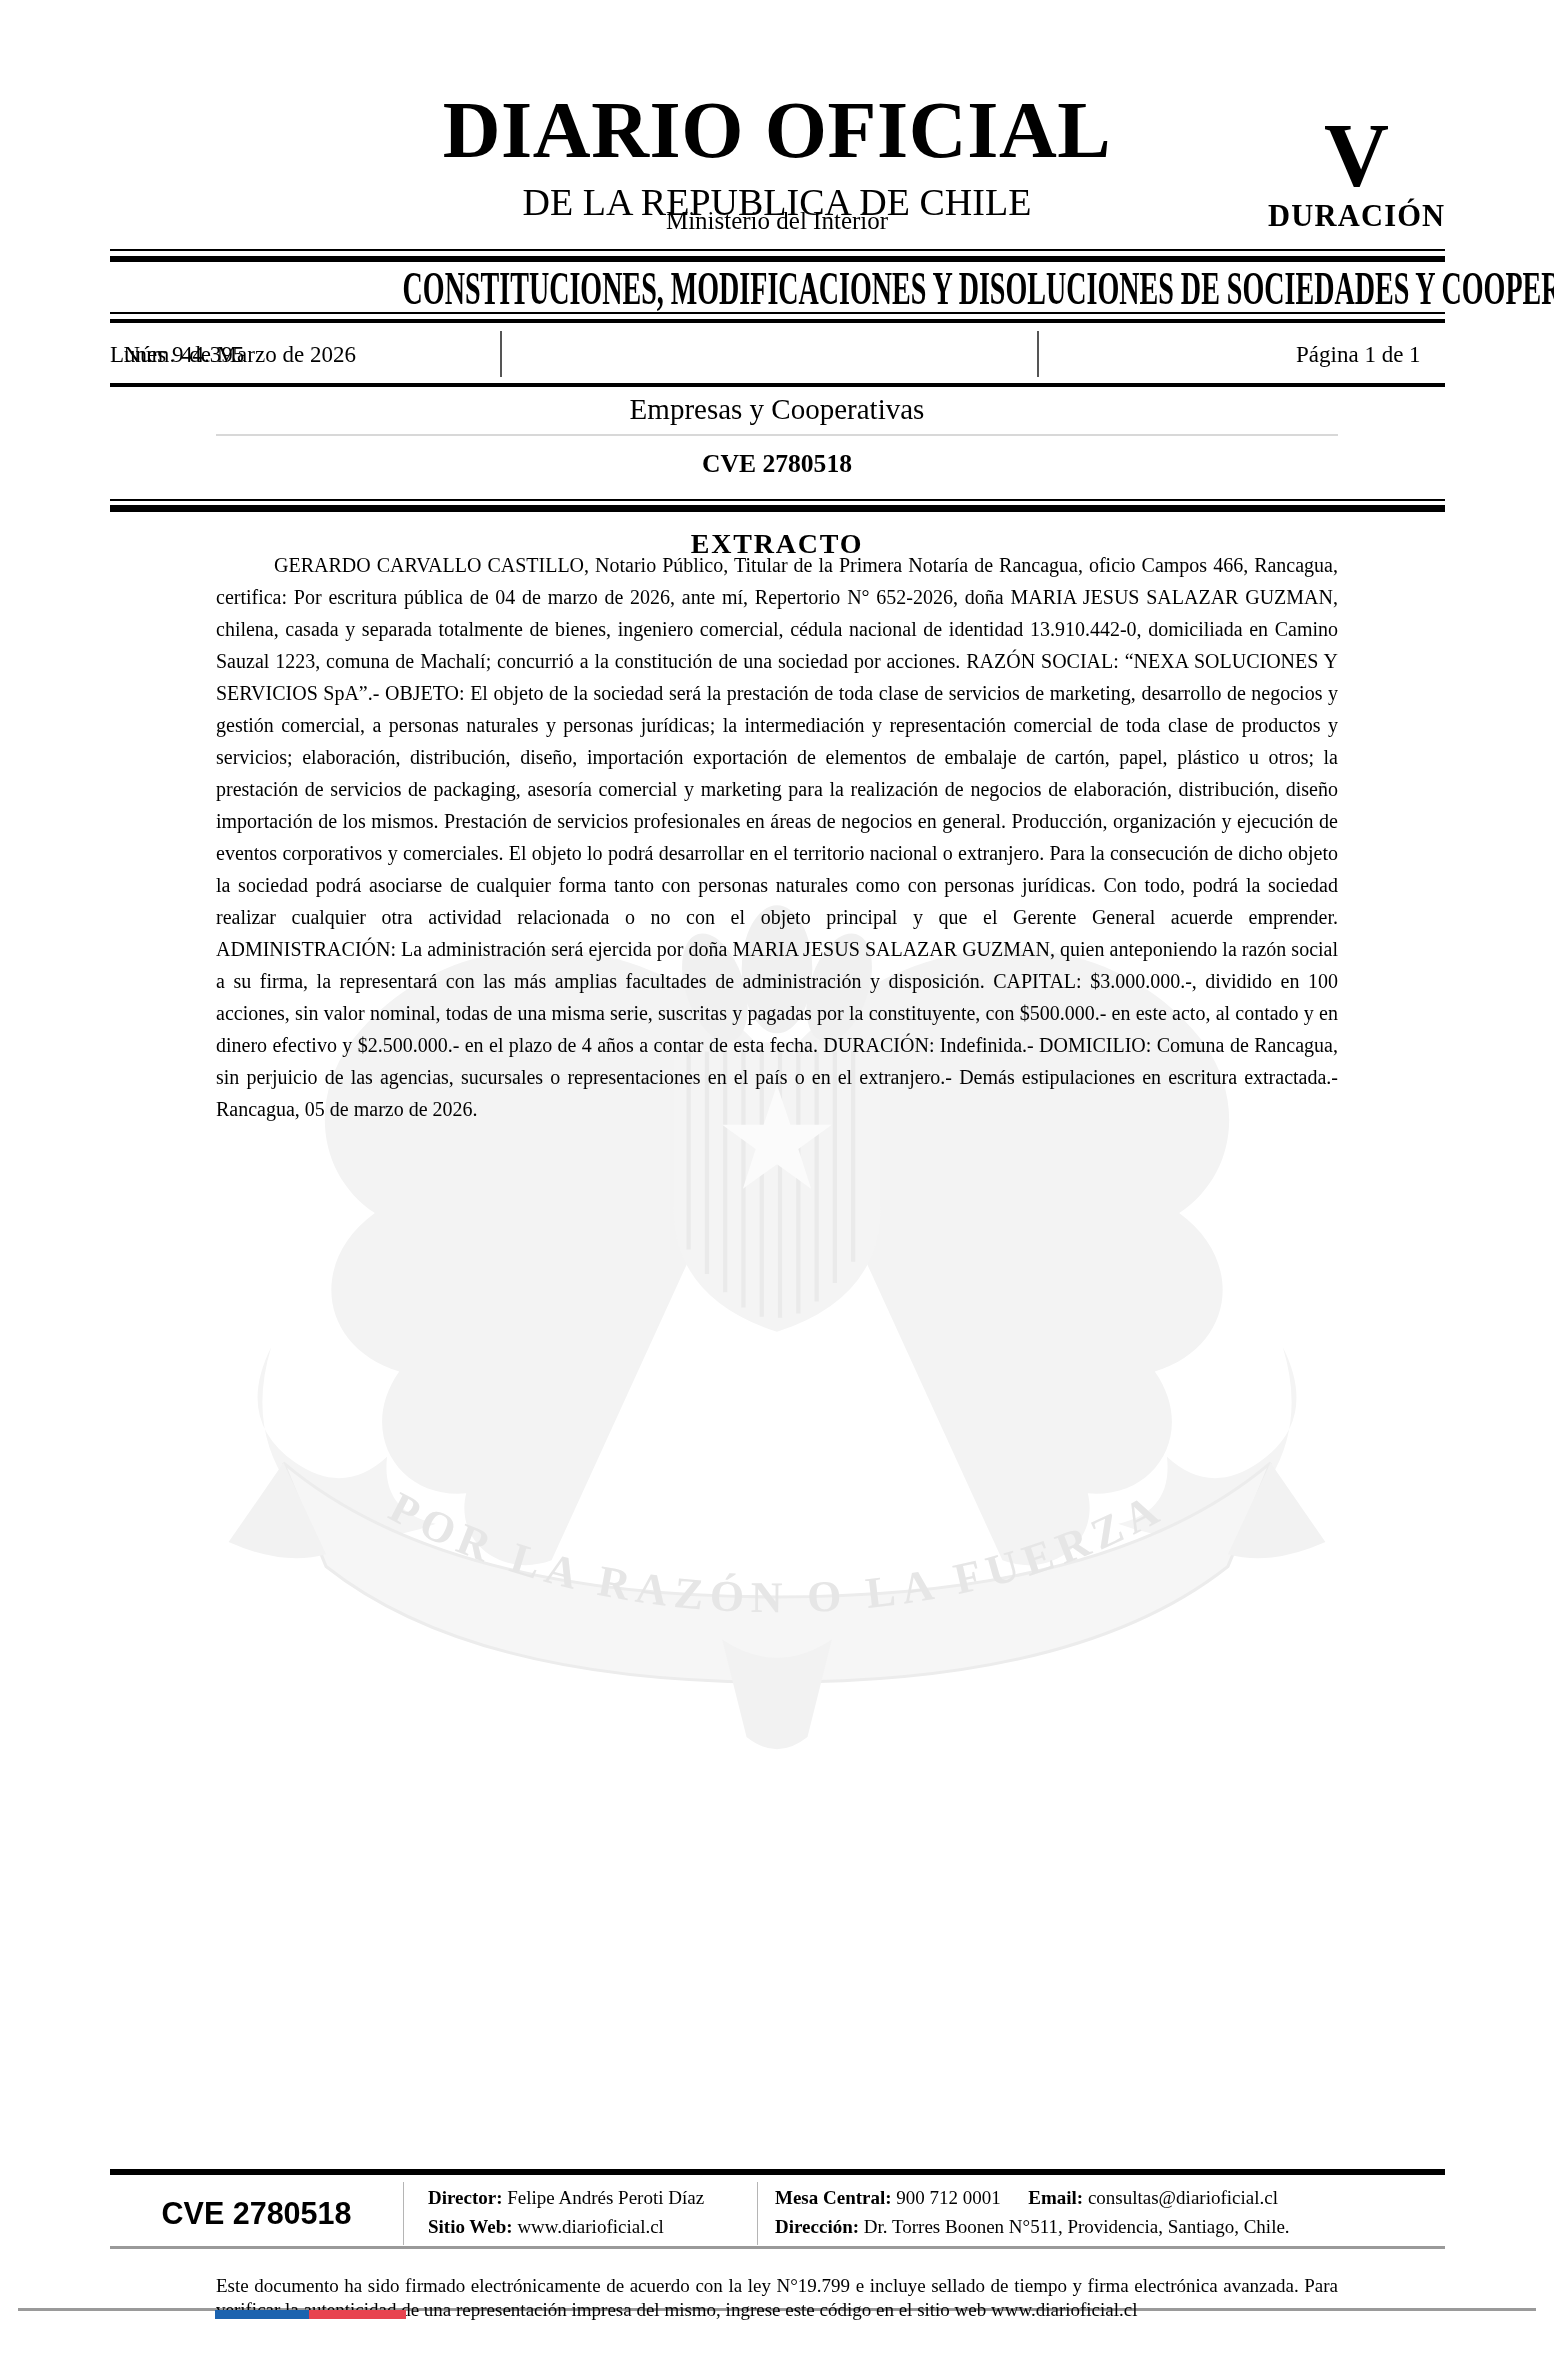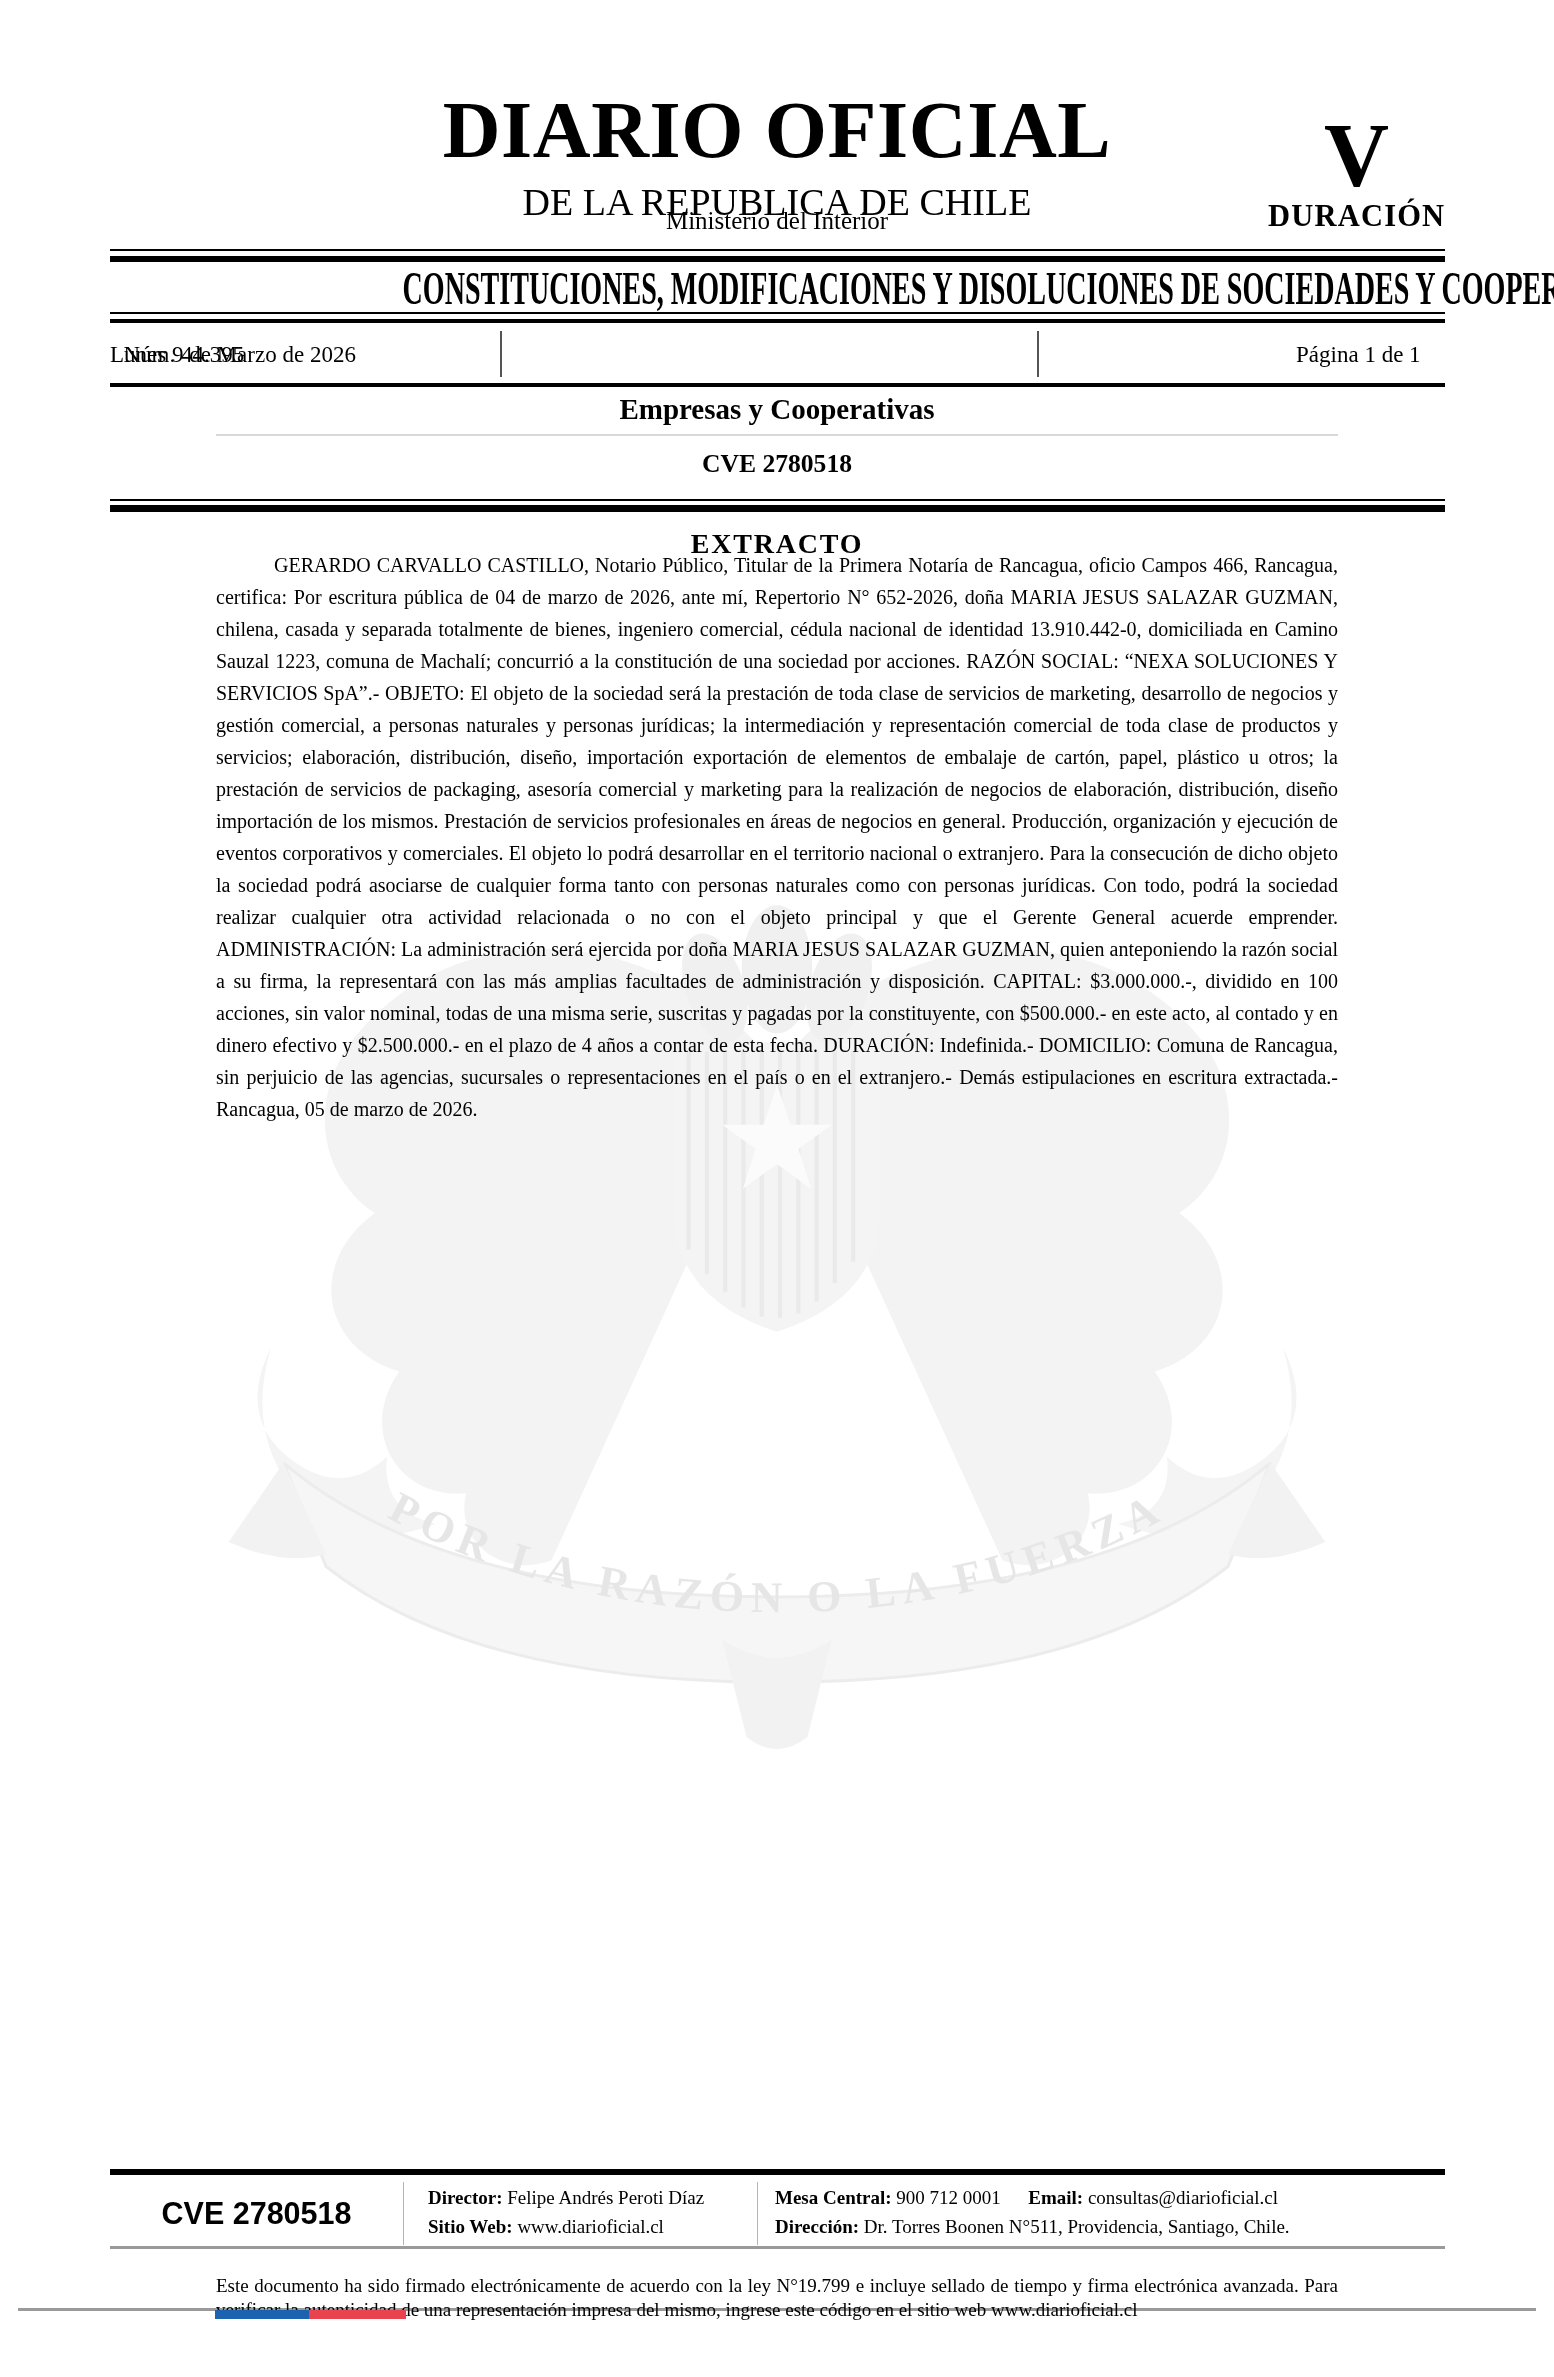--- a/index.html
+++ b/index.html
@@ -26,21 +26,21 @@
 
   
   .issue-row{position:absolute;left:110px;top:333px;width:1335px;height:43px;
              font-size:23px;line-height:43px;}
   .issue-num{position:absolute;left:13.4px;top:0;}
   .issue-date{position:absolute;left:0;width:100%;text-align:left;top:0;}
   .issue-page{position:absolute;right:24.4px;top:0;}
   .vbar{position:absolute;top:-2.4px;width:1.8px;height:46px;background:#555;}
 
   
-  .h-section{top:394px;font-size:29px;font-weight:bold;line-height:1.1;}
+  .h-section{top:394px;font-size:29px;font-weight:normal;line-height:1.1;}
   .h-cve{top:450px;font-size:25.6px;font-weight:bold;line-height:1.1;}
   .h-extracto{top:529px;font-size:28px;font-weight:bold;letter-spacing:1.8px;line-height:1.1;}
 
   
   .body-text{position:absolute;left:216px;top:549px;width:1122px;
              font-size:20px;line-height:32px;text-align:justify;text-indent:58px;z-index:2;}
 
   
   .watermark{position:absolute;left:198px;top:884px;width:1158px;height:914px;z-index:0;}
 

